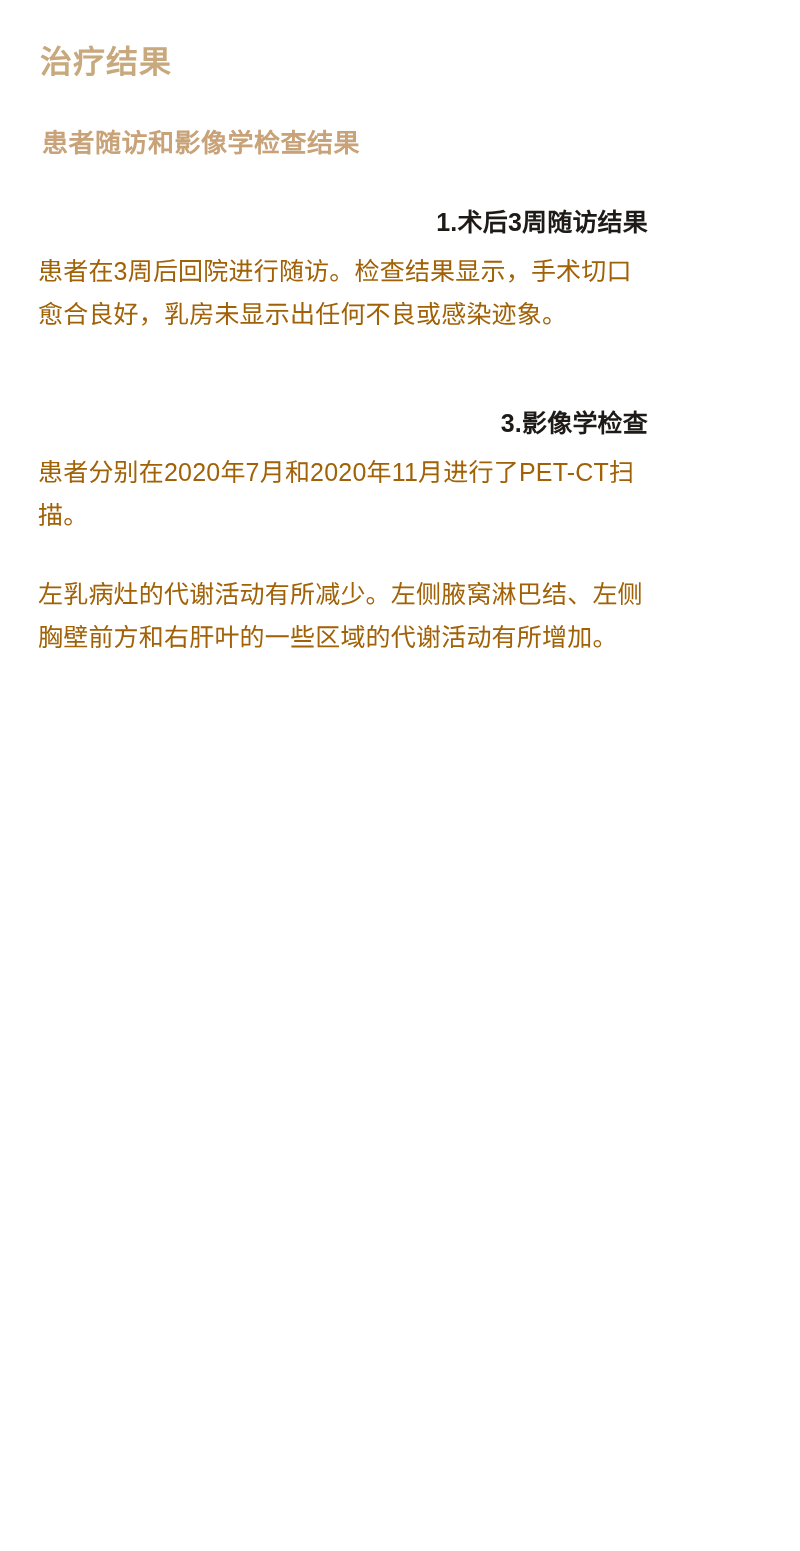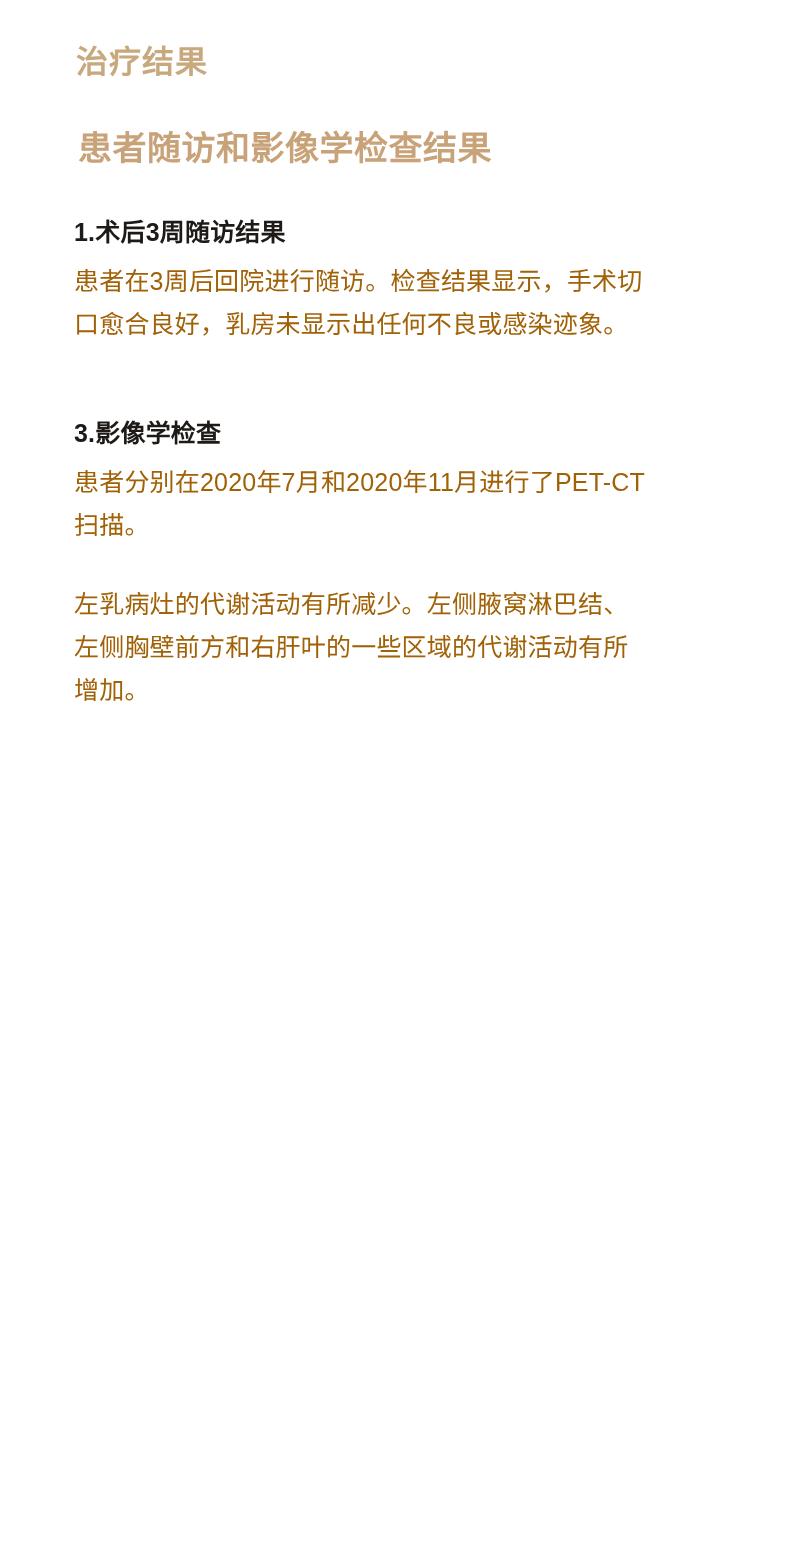--- a/index.html
+++ b/index.html
@@ -11,49 +11,50 @@
     width: 800px;
     min-height: 1551px;
     font-family: "Liberation Sans", "DejaVu Sans", sans-serif;
     color: #231f1c;
     -webkit-font-smoothing: antialiased;
   }
   .page {
     width: 704px;
     min-height: 1551px;
     box-sizing: border-box;
-    padding: 34px 56px 40px 72px;
+    padding: 34px 56px 40px 36px;
     background: #ffffff;
   }
 
   .doc-title {
     font-size: 32px;
     font-weight: 700;
     color: #c8a97e;
     letter-spacing: 1px;
     margin: 8px 0 0 4px;
     line-height: 1.3;
   }
 
   .section-title {
-    font-size: 34px;
+    font-size: 26px;
     font-weight: 700;
     color: #c8a278;
     letter-spacing: 0.5px;
     margin: 42px 0 0 6px;
     line-height: 1.35;
   }
 
   .sub-heading {
     font-size: 25px;
     font-weight: 700;
     color: #1d1a17;
     margin: 44px 0 0 2px;
     line-height: 1.4;
     letter-spacing: 0.2px;
+    text-align: right;
   }
 
   .body-text {
     font-size: 25px;
     font-weight: 400;
     color: #a16207;
     line-height: 1.72;
     margin: 10px 0 0 2px;
     letter-spacing: 0.2px;
   }

